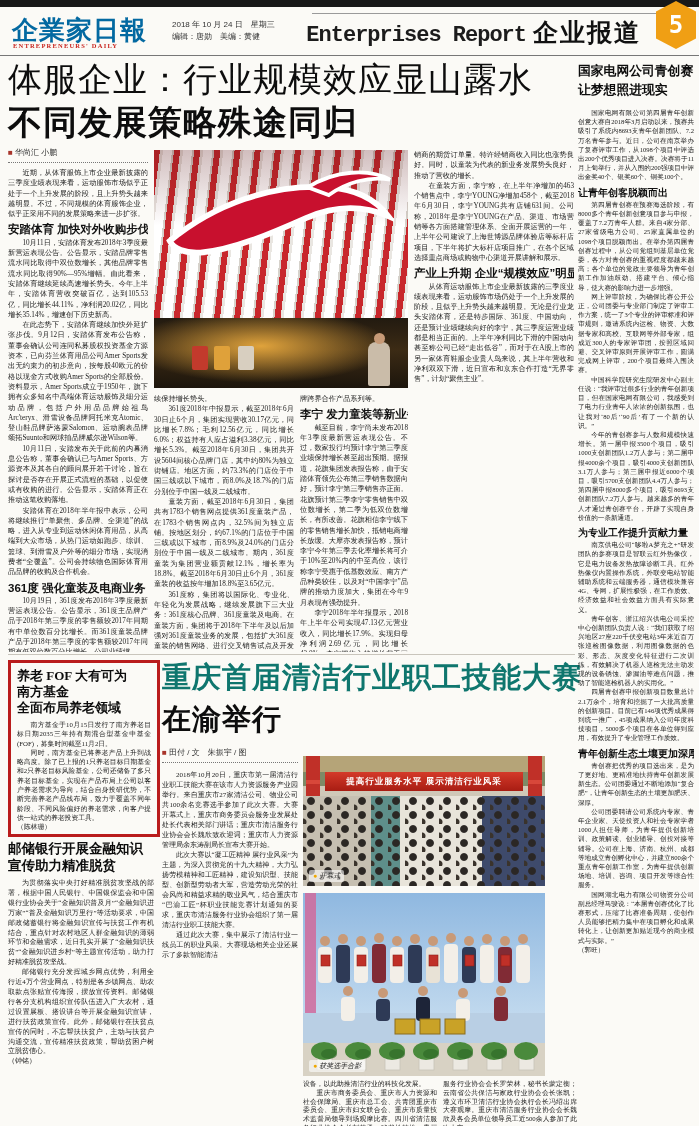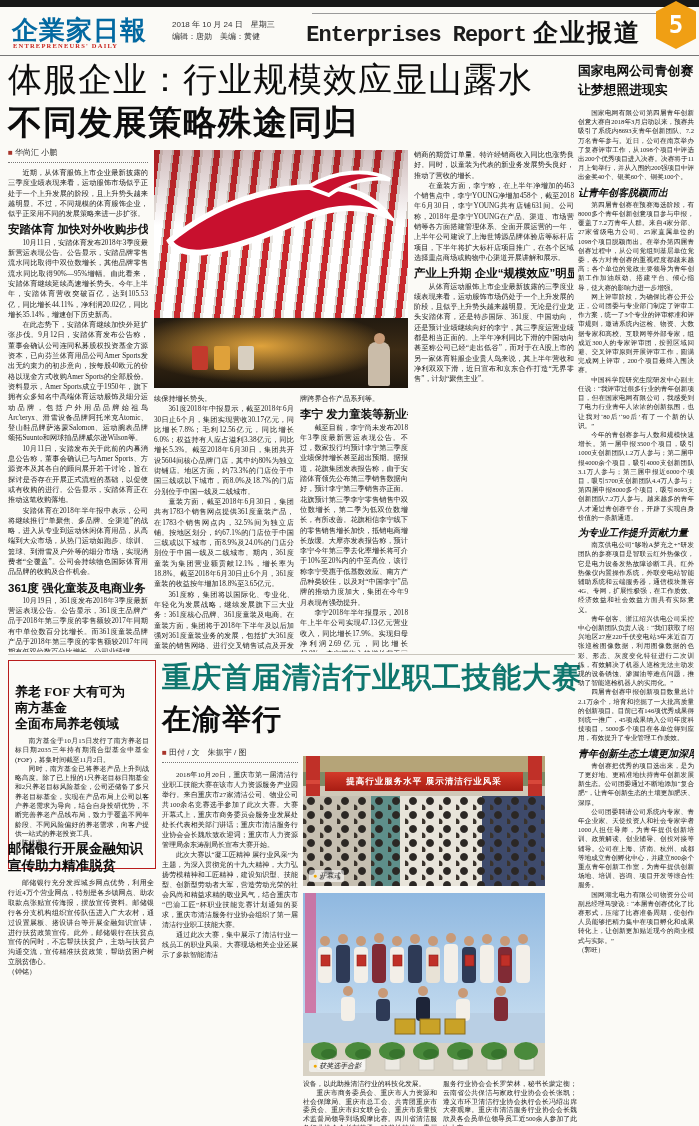--- a/index.html
+++ b/index.html
@@ -50,22 +50,22 @@
   .store{position:absolute;left:0;bottom:0;right:0;height:70px;
      background:radial-gradient(ellipse at 42% 40%,rgba(242,176,64,.9),rgba(0,0,0,0) 62%),
                 linear-gradient(180deg,#221a10,#3c2b15 45%,#1c150c);}
   .garm1,.garm2,.garm3{position:absolute;bottom:18px;width:16px;height:24px;border-radius:2px;}
   .garm1{left:38px;background:#c23a2c;}
   .garm2{left:60px;background:#dfa13a;}
   .garm3{left:84px;background:#d8cfc0;}
   .person{position:absolute;right:18px;bottom:2px;width:22px;height:44px;border-radius:8px 8px 2px 2px;background:#cabca9;}
   .person::before{content:"";position:absolute;left:6px;top:-9px;width:11px;height:11px;border-radius:50%;background:#c79a77;}
   
-  .fundbox{position:absolute;left:8px;top:660px;width:134px;height:161px;border:1px solid #b91c1c;
-           padding:23px 6px;overflow:hidden;text-align:justify;font-size:6.8px;line-height:9.3px;}
+  .fundbox{position:absolute;left:8px;top:660px;width:134px;height:161px;border:3px solid #b91c1c;
+           padding:5px 6px;overflow:hidden;text-align:justify;font-size:6.8px;line-height:9.3px;}
   .fund-title{font-size:13px;font-weight:900;line-height:16px;color:#0d0d0d;margin-bottom:4px;text-align:left;}
   .bank{left:8px;top:840px;width:146px;height:286px;font-size:7px;line-height:9.9px;}
   .bank-title{font-size:13.5px;font-weight:900;line-height:17px;color:#0d0d0d;margin-bottom:5px;text-align:left;}
   
   .h2a{position:absolute;left:162px;top:658px;width:420px;font-size:29px;font-weight:900;color:#0f766e;letter-spacing:1px;}
   .h2b{position:absolute;left:162px;top:700px;width:420px;font-size:29px;font-weight:900;color:#0d0d0d;letter-spacing:1px;}
   .byl2{position:absolute;left:162px;top:747px;width:136px;}
   .bc1{left:162px;top:770px;width:136px;height:356px;font-size:7px;line-height:10px;}
   .bcA{left:303px;top:1080px;width:134px;height:46px;font-size:6.8px;line-height:8.8px;}
   .bcB{left:443px;top:1080px;width:134px;height:46px;font-size:6.8px;line-height:8.8px;}
@@ -84,21 +84,21 @@
                 linear-gradient(90deg,#c6bfb1 0 28%,#5e8f8a 28% 40%,#e8e4da 40% 74%,#3e4a6b 74% 100%);
      background-size:17px 14px,17px 14px,100% 100%;}
   .cap{position:absolute;left:6px;bottom:4px;font:italic 7px "Liberation Sans",sans-serif;color:#222;
        background:rgba(255,255,255,.6);padding:1px 4px;border-radius:2px;}
   .cap::before{content:"● ";color:#f0a800;font-style:normal;}
   .photo-awd{position:absolute;left:303px;top:893px;width:242px;height:183px;overflow:hidden;}
   
   .h3{position:absolute;left:578px;top:62px;width:116px;font-size:12.8px;font-weight:900;
       line-height:19px;color:#0d0d0d;}
   .rc{left:578px;top:108px;width:116px;height:1014px;font-size:6.6px;line-height:9.2px;}
-  .rc .subhead{font-size:10px;margin:6px 0 3px;font-style:italic;}
+  .rc .subhead{font-size:10px;margin:6px 0 3px;}
 </style>
 </head>
 <body>
 
 <div class="page">
   <div class="topbar"></div>
   <div class="badge">
     <span>5</span>
   </div>
 
@@ -173,20 +173,21 @@
         <p class="bp">同时，南方基金已将养老产品上升到战略高度。除了已上报的1只养老目标日期基金和2只养老目标风险基金，公司还储备了多只养老目标基金，实现在产品布局上公司以客户养老需求为导向，结合自身投研优势，不断完善养老产品线布局，致力于覆盖不同年龄段、不同风险偏好的养老需求，向客户提供一站式的养老投资工具。</p>
         <p class="bp sign">（陈林珊）</p>
       </div>
   </div>
   <div class="col bank">
     <div class="bank-title">
       <div>邮储银行开展金融知识</div>
       <div>宣传助力精准脱贫</div>
     </div>
     <div>
+        <p class="bp">为贯彻落实中央打好精准脱贫攻坚战的部署，根据中国人民银行、中国银保监会和中国银行业协会关于“金融知识普及月”“金融知识进万家”“普及金融知识万里行”等活动要求，中国邮政储蓄银行将金融知识宣传与扶贫工作有机结合，重点针对农村地区人群金融知识的薄弱环节和金融需求，近日扎实开展了“金融知识扶贫”“金融知识进乡村”等主题宣传活动，助力打好精准脱贫攻坚战。</p>
         <p class="bp">邮储银行充分发挥城乡网点优势，利用全行近4万个营业网点，特别是各乡镇网点、助农取款点张贴宣传海报，摆放宣传资料。邮储银行各分支机构组织宣传队伍进入广大农村，通过设置展板、搭设讲台等开展金融知识宣讲，进行扶贫政策宣传。此外，邮储银行在扶贫点宣传的同时，不忘帮扶扶贫户，主动与扶贫户沟通交流，宣传精准扶贫政策，帮助贫困户树立脱贫信心。</p>
         <p class="bp sign">（钟铭）</p>
       </div>
   </div>
 
   <div class="h2a">重庆首届清洁行业职工技能大赛</div>
   <div class="h2b">在渝举行</div>
   <div class="byline byl2">田付 / 文　朱振宇 / 图</div>
   <div class="col bc1">
       <p class="bp">2018年10月20日，重庆市第一届清洁行业职工技能大赛在该市人力资源服务产业园举行。来自重庆市27家清洁公司、物业公司共100余名竞赛选手参加了此次大赛。大赛开幕式上，重庆市商务委员会服务业发展处处长代表相关部门讲话；重庆市清洁服务行业协会会长魏欣致欢迎词；重庆市人力资源管理局余东涛副局长宣布大赛开始。</p>

